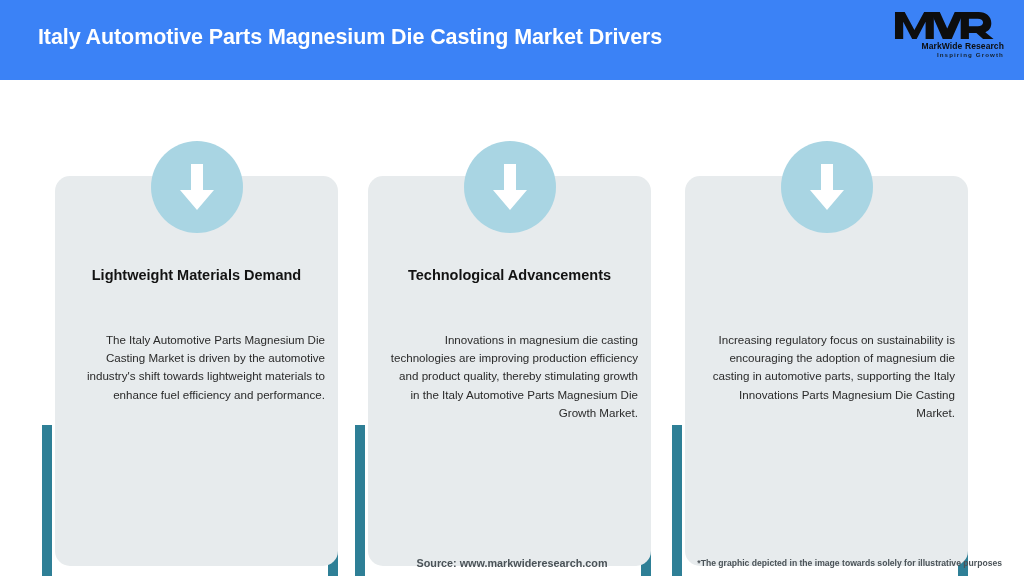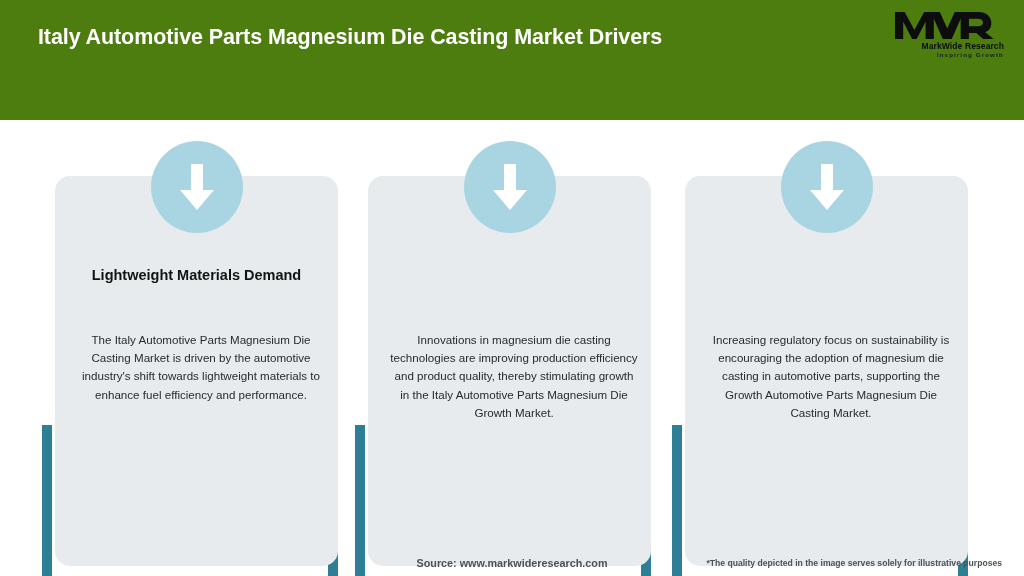--- a/index.html
+++ b/index.html
@@ -14,22 +14,22 @@
     overflow: hidden;
     position: relative;
   }
 
   
   .header {
     position: absolute;
     left: 0;
     top: 0;
     width: 1024px;
-    height: 120px;
-    background: #4d7c0f;
+    height: 80px;
+    background: #3b82f6;
   }
   .header-title {
     position: absolute;
     left: 38px;
     top: 25px;
     font-size: 21.5px;
     font-weight: bold;
     color: #ffffff;
     letter-spacing: -0.1px;
     white-space: nowrap;
@@ -140,21 +140,21 @@
     font-weight: bold;
     color: #131313;
     line-height: 23px;
   }
 
   .card-body {
     position: absolute;
     left: 22px;
     top: 155px;
     width: 248px;
-    text-align: center;
+    text-align: right;
     font-size: 11.6px;
     color: #2a2a2a;
     line-height: 18.2px;
   }
 
   
   .source {
     position: absolute;
     left: 0;
     top: 557px;
@@ -209,32 +209,33 @@
   </div>
 
   <div class="card-wrap c2">
     <div class="frame"></div>
     <div class="card">
       <div class="icon-circle">
         <svg width="40" height="50" viewBox="0 0 40 50">
           <path d="M14 2 L26 2 L26 28 L37 28 L20 48 L3 28 L14 28 Z" fill="#ffffff"></path>
         </svg>
       </div>
+      <div class="card-title">Technological Advancements</div>
       <div class="card-body">Innovations in magnesium die casting technologies are improving production efficiency and product quality, thereby stimulating growth in the Italy Automotive Parts Magnesium Die Growth Market.</div>
     </div>
   </div>
 
   <div class="card-wrap c3">
     <div class="frame"></div>
     <div class="card">
       <div class="icon-circle">
         <svg width="40" height="50" viewBox="0 0 40 50">
           <path d="M14 2 L26 2 L26 28 L37 28 L20 48 L3 28 L14 28 Z" fill="#ffffff"></path>
         </svg>
       </div>
-      <div class="card-body">Increasing regulatory focus on sustainability is encouraging the adoption of magnesium die casting in automotive parts, supporting the Growth Automotive Parts Magnesium Die Casting Market.</div>
+      <div class="card-body">Increasing regulatory focus on sustainability is encouraging the adoption of magnesium die casting in automotive parts, supporting the Italy Innovations Parts Magnesium Die Casting Market.</div>
     </div>
   </div>
 
 </div>
 
 <div class="source">Source: www.markwideresearch.com</div>
-<div class="disclaimer">*The quality depicted in the image serves solely for illustrative purposes</div>
+<div class="disclaimer">*The graphic depicted in the image towards solely for illustrative purposes</div>
 
 </body></html>

